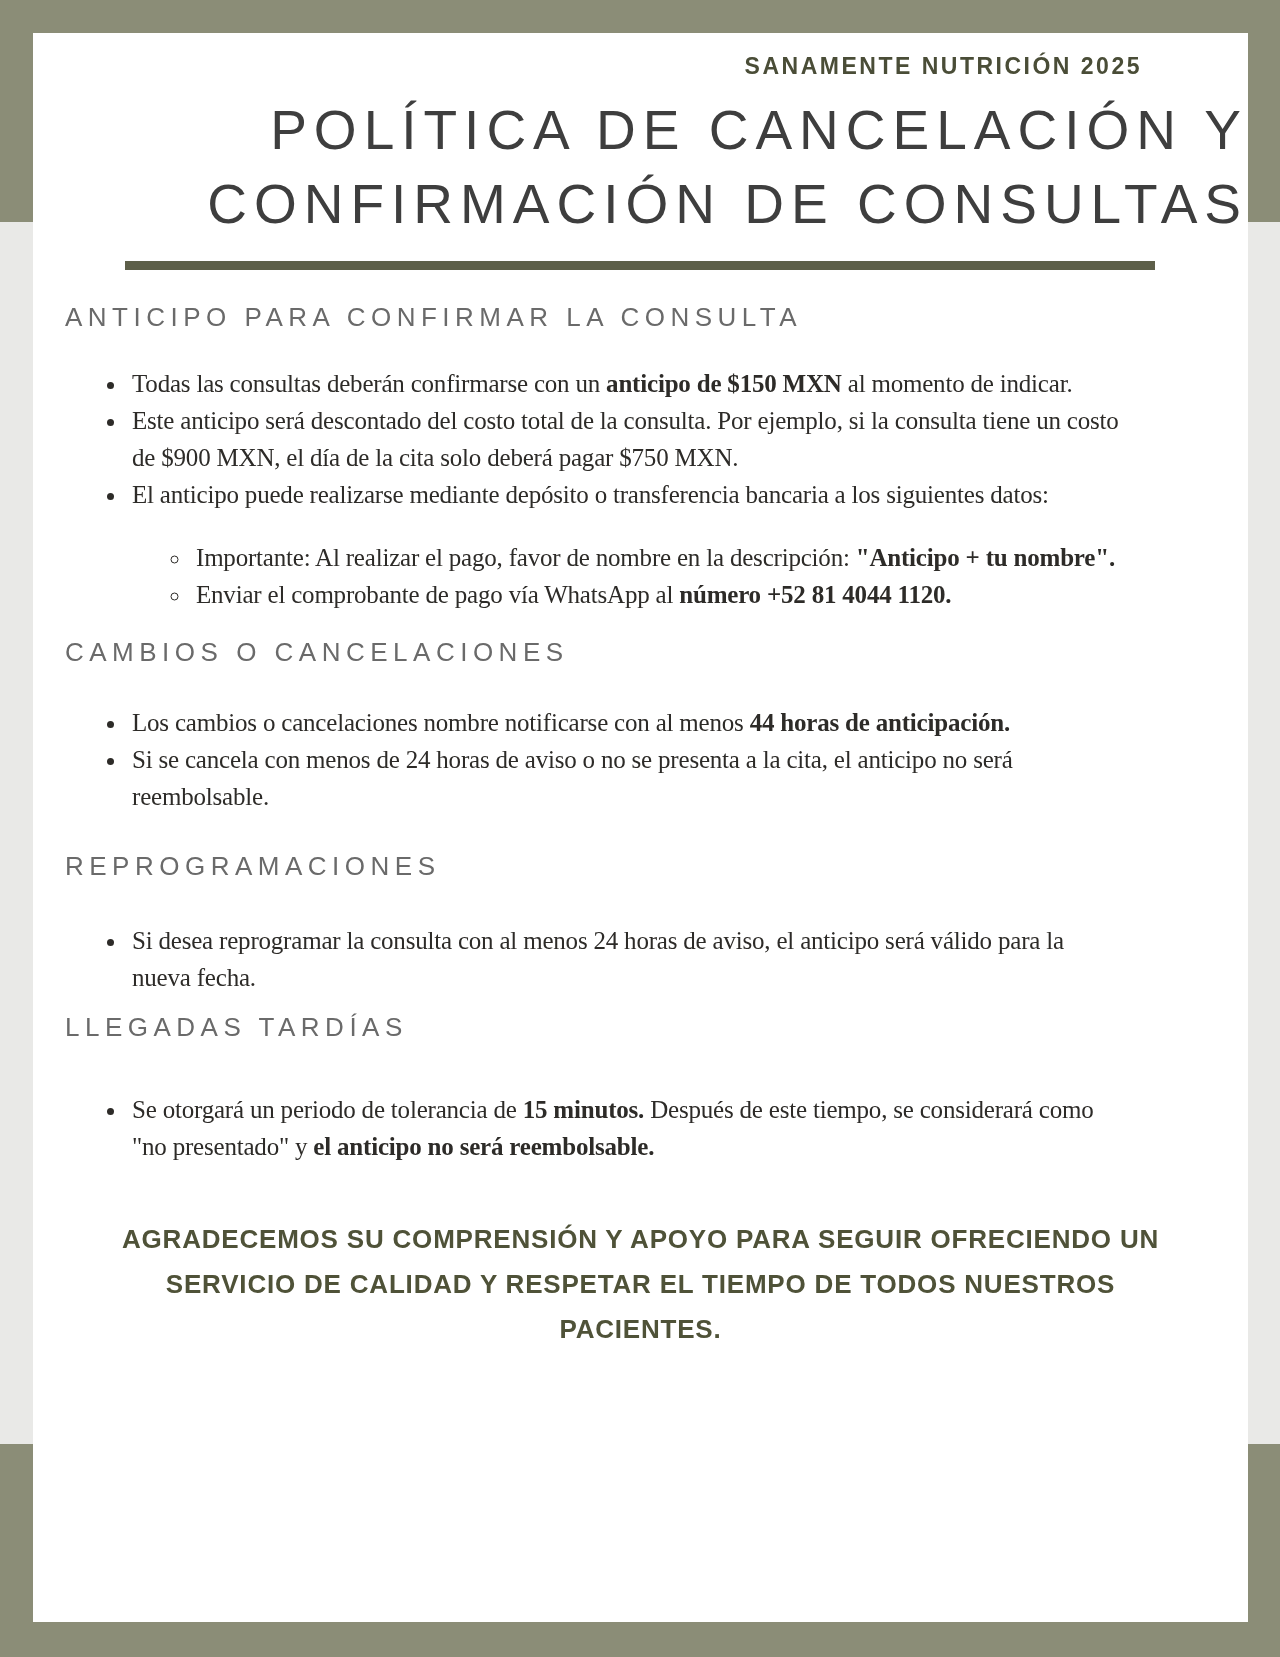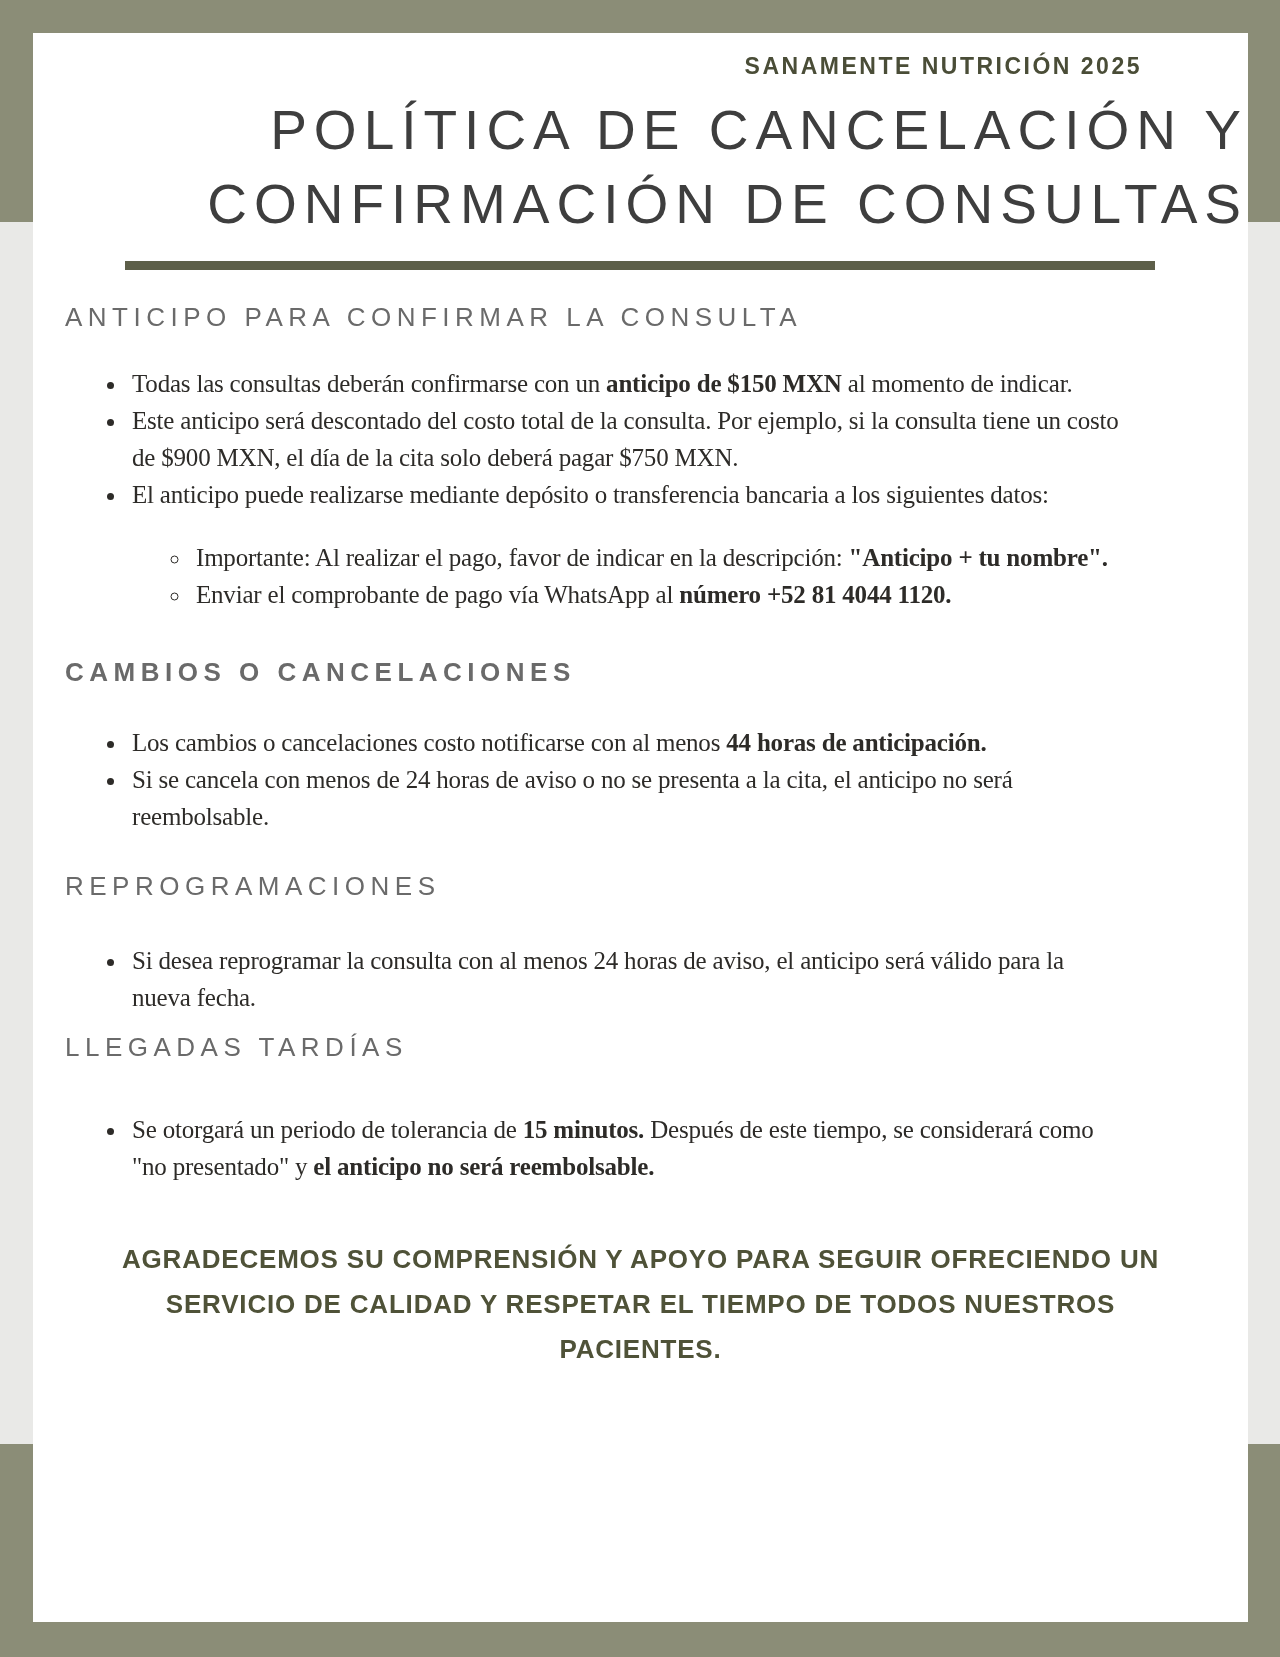--- a/index.html
+++ b/index.html
@@ -46,21 +46,21 @@
     font-weight:300;font-size:55px;line-height:74px;
     letter-spacing:7px;color:var(--title);
   }
   .divider{margin:20px 93px 0 92px;height:9px;background:var(--divider);}
   .sec-h{
     margin:30px 0 0 32px;
     font-family:"Liberation Sans","DejaVu Sans",sans-serif;
     font-weight:400;font-size:26px;line-height:34px;
     letter-spacing:5.5px;color:var(--heading);
   }
-  .sec-h.m2{margin-top:42px;font-weight:bold;}
+  .sec-h.m2{margin-top:22px;}
   .sec-h.m3{margin-top:34px;}
   .sec-h.m4{margin-top:14px;}
   ul.bullets{
     margin:31px 120px 0 0;padding:0 0 0 95px;
     list-style:disc outside;
     font-size:25px;line-height:37px;letter-spacing:-0.2px;
     color:var(--body-text);
   }
   ul.bullets li{padding-left:4px;}
   ul.bullets b{font-weight:700;}
@@ -105,29 +105,29 @@
     <div class="divider"></div>
 
     <section>
       <h2 class="sec-h">ANTICIPO PARA CONFIRMAR LA CONSULTA</h2>
       <ul class="bullets">
           <li><span>Todas las consultas deberán confirmarse con un </span><b>anticipo de $150 MXN</b><span> al momento de indicar.</span></li>
           <li><span>Este anticipo será descontado del costo total de la consulta. Por ejemplo, si la consulta tiene un costo de $900 MXN, el día de la cita solo deberá pagar $750 MXN.</span></li>
           <li><span>El anticipo puede realizarse mediante depósito o transferencia bancaria a los siguientes datos:</span></li>
         </ul>
       <ul class="bullets sub">
-          <li><span>Importante: Al realizar el pago, favor de indicar en la descripción: </span><b>"Anticipo + tu nombre".</b></li>
+          <li><span>Importante: Al realizar el pago, favor de nombre en la descripción: </span><b>"Anticipo + tu nombre".</b></li>
           <li><span>Enviar el comprobante de pago vía WhatsApp al </span><b>número +52 81 4044 1120.</b></li>
         </ul>
     </section>
 
     <section>
       <h2 class="sec-h m2">CAMBIOS O CANCELACIONES</h2>
       <ul class="bullets after-h2">
-          <li><span>Los cambios o cancelaciones costo notificarse con al menos </span><b>44 horas de anticipación.</b></li>
+          <li><span>Los cambios o cancelaciones nombre notificarse con al menos </span><b>44 horas de anticipación.</b></li>
           <li><span>Si se cancela con menos de 24 horas de aviso o no se presenta a la cita, el anticipo no será reembolsable.</span></li>
         </ul>
     </section>
 
     <section>
       <h2 class="sec-h m3">REPROGRAMACIONES</h2>
       <ul class="bullets after-h3">
           <li><span>Si desea reprogramar la consulta con al menos 24 horas de aviso, el anticipo será válido para la nueva fecha.</span></li>
         </ul>
     </section>

